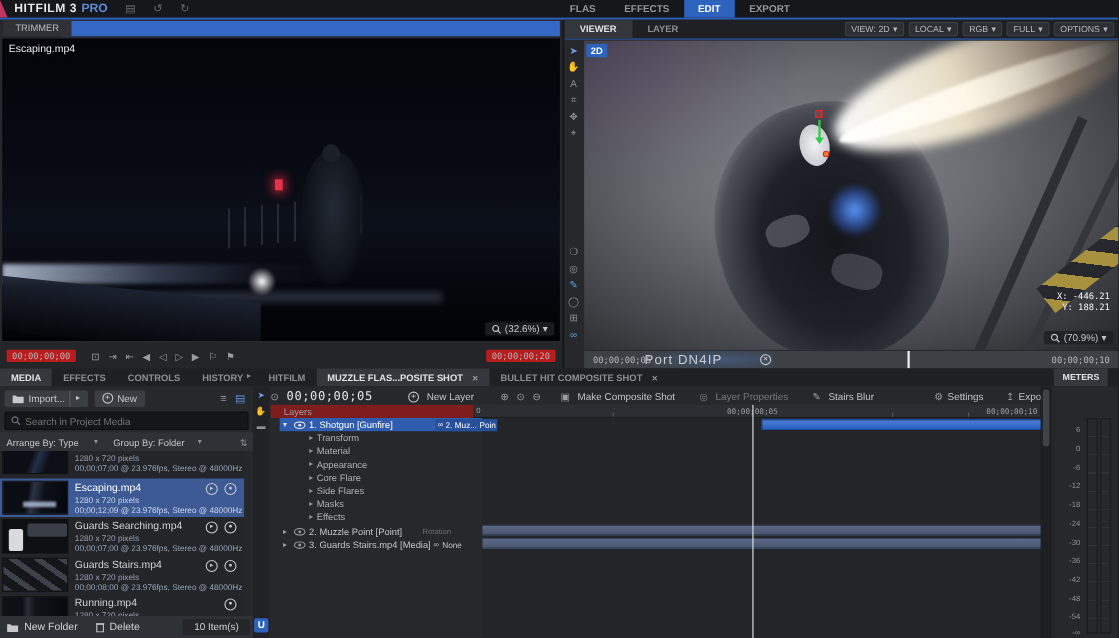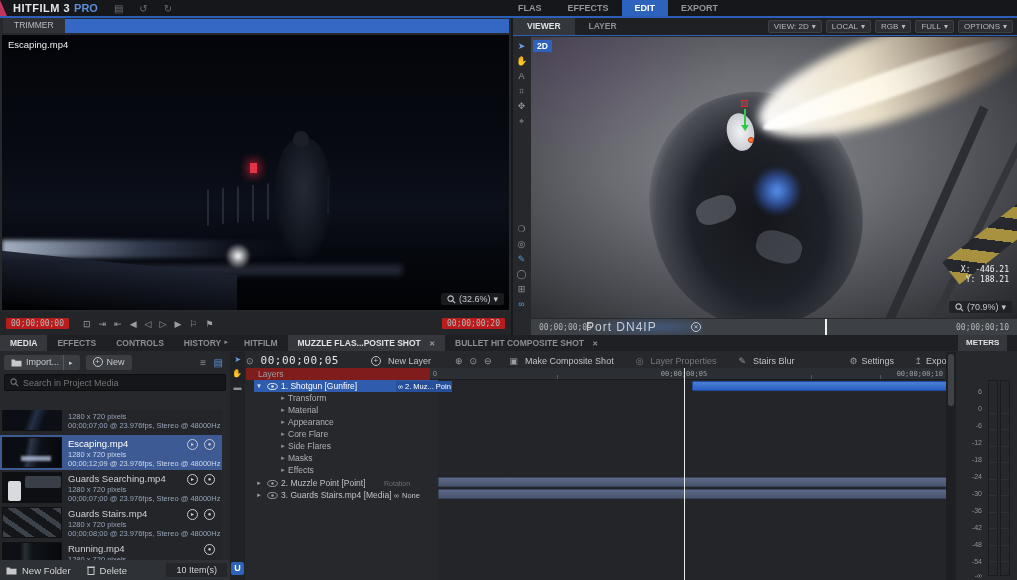--- a/index.html
+++ b/index.html
@@ -269,20 +269,27 @@
       </div>
       <span style="position:absolute;right:24px;color:#8e9196;font-size:10px">≡</span>
       <span style="position:absolute;right:7px;color:#5b8fd6;font-size:10px">▤</span>
     </div>
     <div class="p media-search">
       <svg width="9" height="9" viewBox="0 0 10 10">
           <circle cx="4" cy="4" r="3" fill="none" stroke="#6f7277" stroke-width="1.2"></circle>
           <line x1="6.3" y1="6.3" x2="9" y2="9" stroke="#6f7277" stroke-width="1.2"></line>
         </svg>
       <input placeholder="Search in Project Media" style="">
+    </div>
+    <div class="p media-arrange">
+      <span style="margin-left:6px">Arrange By: Type</span>
+      <span style="margin-left:14px;font-size:7px;color:#8e9196">▾</span>
+      <span style="margin-left:14px">Group By: Folder</span>
+      <span style="margin-left:12px;font-size:7px;color:#8e9196">▾</span>
+      <span style="position:absolute;right:5px;color:#8e9196">⇅</span>
     </div>
     <div class="p media-list">
 
       <div class="mitem" style="top:-12px">
         <div class="mthumb" style="background:linear-gradient(110deg,#0b0e15 0 45%,#243048 55%,#0c0f16 70%)"></div>
         <div class="mmeta" style="top:14px">1280 x 720 pixels</div>
         <div class="mmeta" style="top:23px">00;00;07;00 @ 23.976fps, Stereo @ 48000Hz</div>
       </div>
 
       <div class="mitem sel" style="top:25px">

